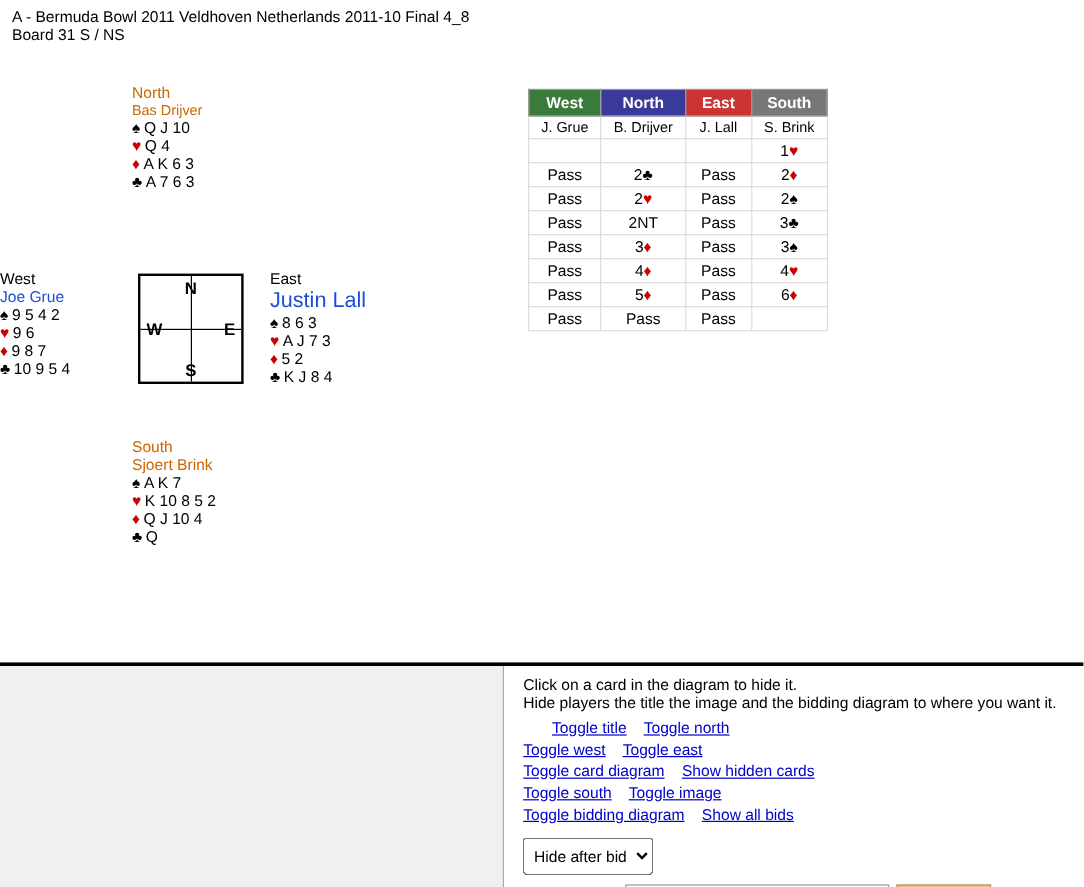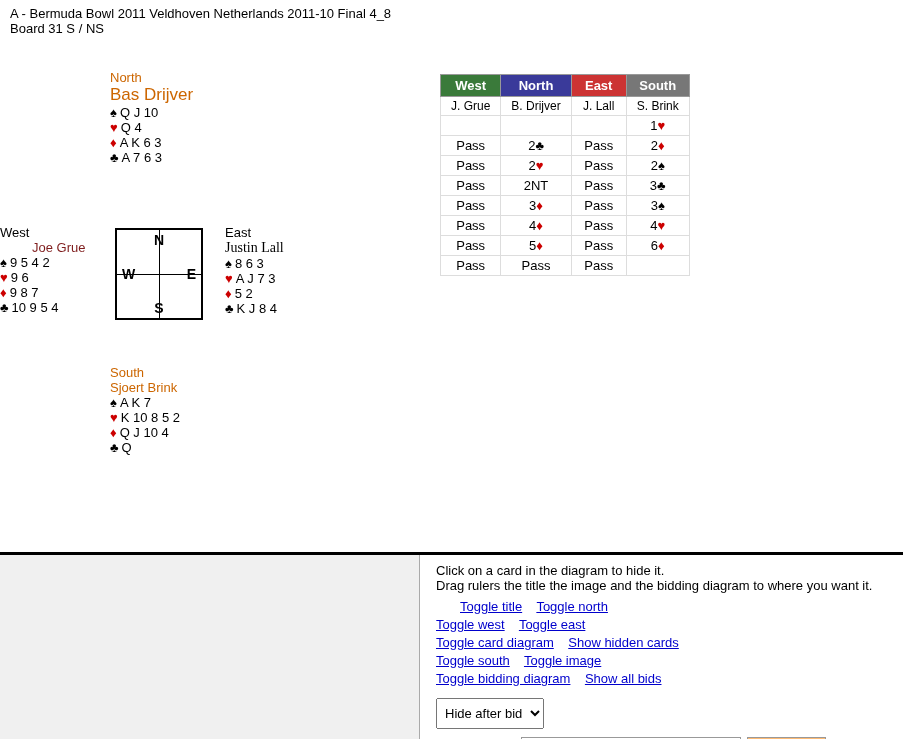--- a/index.html
+++ b/index.html
@@ -31,42 +31,42 @@
     <div style="font-size:13px;">A - Bermuda Bowl 2011 Veldhoven Netherlands 2011-10 Final 4_8</div>
     <div style="font-size:13px;">Board 31   S / NS</div>
   </div>
 
   <div class="top-row">
 
     <div style="width:430px; position:relative; height:450px; padding: 4px 10px;">
 
       <div style="position:absolute; top:0; left:110px; text-align:left;">
         <div style="color:#cc6600; font-size:13px;">North</div>
-        <div style="color:#cc6600; font-size:17px;">Bas Drijver</div>
+        <div style="color:#cc6600; font-size:12px;">Bas Drijver</div>
         <div class="suit-line">
             <span class="black">♠</span>
             <span>Q J 10</span>
           </div>
         <div class="suit-line">
             <span class="red">♥</span>
             <span>Q 4</span>
           </div>
         <div class="suit-line">
             <span class="red">♦</span>
             <span>A K 6 3</span>
           </div>
         <div class="suit-line">
             <span class="black">♣</span>
             <span>A 7 6 3</span>
           </div>
       </div>
 
       <div style="position:absolute; top:155px; left:0;">
         <div style="font-size:13px;">West</div>
-        <div style="color:#7f1d1d; font-size:13px;padding-left:32px;">Joe Grue</div>
+        <div style="color:#1d4ed8; font-size:13px;">Joe Grue</div>
         <div class="suit-line">
             <span class="black">♠</span>
             <span>9 5 4 2</span>
           </div>
         <div class="suit-line">
             <span class="red">♥</span>
             <span>9 6</span>
           </div>
         <div class="suit-line">
             <span class="red">♦</span>
@@ -85,21 +85,21 @@
           <span style="position:absolute; right:5px; top:50%; transform:translateY(-50%); font-weight:bold; font-size:14px;">E</span>
           <span style="position:absolute; bottom:2px; left:50%; transform:translateX(-50%); font-weight:bold; font-size:14px;">S</span>
 
           <div style="position:absolute; top:0; left:50%; width:1px; height:100%; background:#000;"></div>
           <div style="position:absolute; left:0; top:50%; width:100%; height:1px; background:#000;"></div>
         </div>
       </div>
 
       <div style="position:absolute; top:155px; left:225px;">
         <div style="font-size:13px;">East</div>
-        <div style="color:#000000; font-size:14px;font-family:Liberation Serif, serif;">Justin Lall</div>
+        <div style="color:#1d4ed8; font-size:18px;">Justin Lall</div>
         <div class="suit-line">
             <span class="black">♠</span>
             <span>8 6 3</span>
           </div>
         <div class="suit-line">
             <span class="red">♥</span>
             <span>A J 7 3</span>
           </div>
         <div class="suit-line">
             <span class="red">♦</span>
@@ -206,21 +206,21 @@
     </div>
   </div>
 
   <div style="border-top:3px solid #000; display:flex;">
 
     <div style="width:420px; min-height:200px; border-right:1px solid #aaa; background:#f0f0f0;">
     </div>
 
     <div style="flex:1; padding:8px 16px;">
       <p>Click on a card in the diagram to hide it.</p>
-      <p>Drag rulers the title the image and the bidding diagram to where you want it.</p>
+      <p>Hide players the title the image and the bidding diagram to where you want it.</p>
       <div class="controls-row" style="margin-top:6px;margin-left:24px;">
         <a class="link" href="#">Toggle title</a>
         &nbsp;&nbsp;
         <a class="link" href="#">Toggle north</a>
       </div>
       <div class="controls-row">
         <a class="link" href="#">Toggle west</a>
         &nbsp;&nbsp;
         <a class="link" href="#">Toggle east</a>
       </div>

